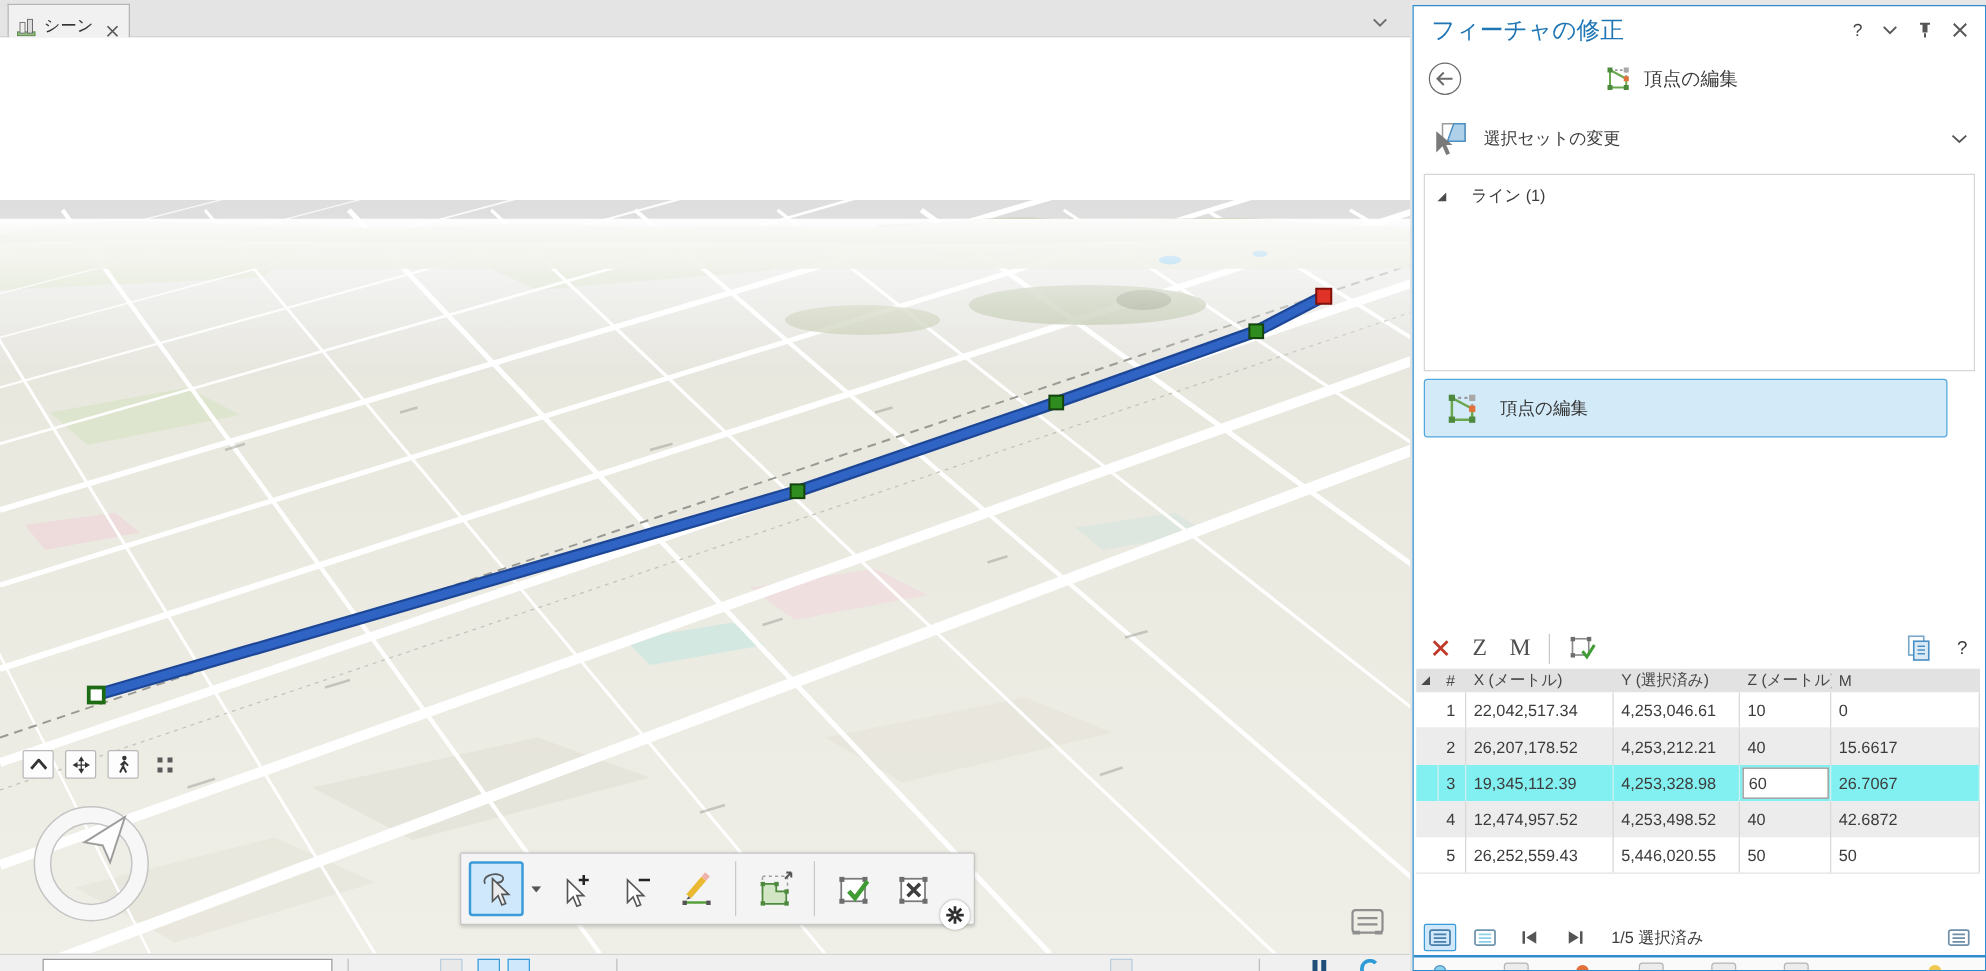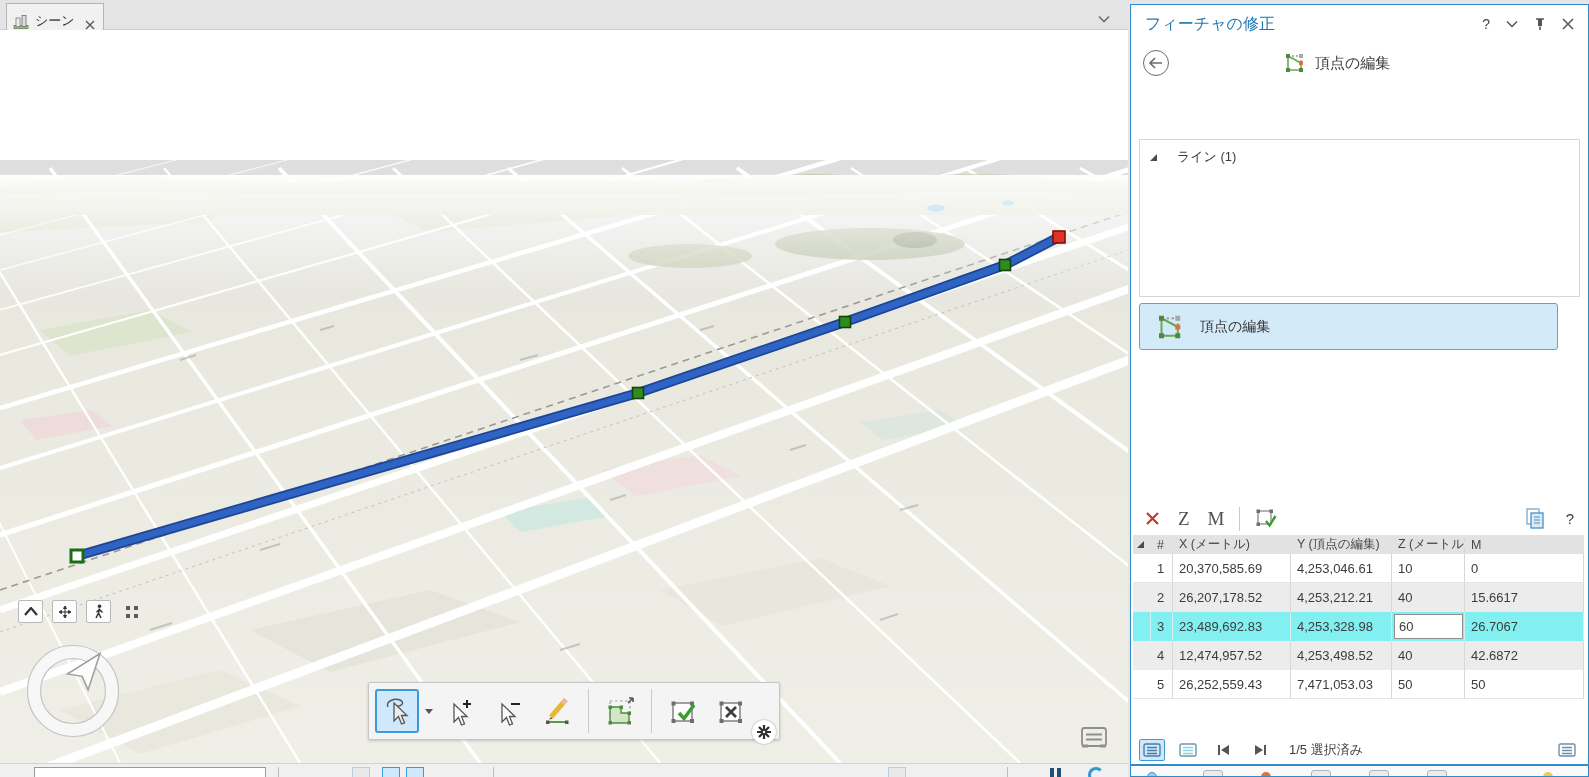--- a/index.html
+++ b/index.html
@@ -45,21 +45,21 @@
   .sliver-btn{position:absolute;top:3px;width:18px;height:16px;border:1px solid #b9cede;background:#e9e9e9;}
   .sliver-btn.blue{background:#cfe8fb;border:1px solid #3b9bd9;}
   .sliver-pause{position:absolute;top:4px;width:12px;height:14px;display:flex;gap:3px;}
   .sliver-pause span{width:4px;height:100%;background:#1f4e79;}
   .sliver-refresh{position:absolute;top:3px;width:16px;height:16px;border:3px solid #2e9bd6;border-right-color:transparent;border-radius:50%;}
 
   
   .pane{position:absolute;left:1130px;top:4px;width:459px;height:773px;background:#fff;
         border:1px solid #2e8bcc;overflow:hidden;}
   .pane-header{position:absolute;left:0;top:0;width:100%;height:38px;display:flex;align-items:center;padding:0 14px;}
-  .pane-title{color:#1f76b4;font-size:16px;}
+  .pane-title{color:#1f76b4;font-size:19px;}
   .pane-hicons{margin-left:auto;display:flex;align-items:center;gap:16px;color:#444;}
   .pane-hicons .glyph{font-size:14px;color:#444;}
 
   .pane-subheader{position:absolute;left:0;top:38px;width:100%;height:40px;display:flex;align-items:center;padding:0 12px;}
   .back-btn{width:26px;height:26px;border:1.4px solid #6b6b6b;border-radius:50%;display:flex;align-items:center;justify-content:center;}
   .subheader-center{position:absolute;left:150px;display:flex;align-items:center;gap:8px;font-size:15px;color:#3c3c3c;}
 
   .section-row{position:absolute;left:0;top:88px;width:100%;height:36px;display:flex;align-items:center;padding:0 14px;gap:12px;font-size:13.5px;color:#3c3c3c;}
   .section-chevron{margin-left:auto;}
 
@@ -419,20 +419,31 @@
           <rect x="4" y="3" width="4" height="4" fill="#4e8a3e"></rect>
             <rect x="4" y="17" width="4" height="4" fill="#4e8a3e"></rect>
           <rect x="17" y="17" width="4" height="4" fill="#4e8a3e"></rect>
             <rect x="17" y="3" width="4" height="4" fill="#a8a8a8"></rect>
           <rect x="17" y="10" width="4" height="4" fill="#e2703a"></rect>
         </svg>
         <span>頂点の編集</span>
       </div>
     </div>
 
+    <div class="section-row">
+      <svg width="30" height="28" viewBox="0 0 30 28">
+        <polygon points="9,2 27,2 27,16 9,16" fill="#fff" stroke="#9a9a9a" stroke-width="1.2"></polygon>
+        <polygon points="18,2 27,2 27,16 13,16" fill="#aed0e8" stroke="#4a90c4" stroke-width="1.2"></polygon>
+        <path d="M4,8 L4,25 L9,20 L12,27 L15,25.8 L12,19 L17,19 Z" fill="#7a7a7a"></path>
+      </svg>
+      <span>選択セットの変更</span>
+      <svg class="section-chevron" width="13" height="8" viewBox="0 0 13 8">
+          <path d="M1,1.5 L6.5,6.5 L12,1.5" fill="none" stroke="#555" stroke-width="1.5"></path>
+        </svg>
+    </div>
 
     <div class="tree-box">
       <div class="tree-parent">
         <span class="tri-expanded"></span>
         <span>ライン (1)</span>
       </div>
     </div>
 
     <div class="active-tool">
       <svg width="34" height="30" viewBox="0 0 24 24">
@@ -473,64 +484,64 @@
       </span>
     </div>
 
     <div class="vtx-table">
       <div class="trow thead">
         <div class="td">
             <span class="tri-expanded" style="border-bottom-color:#4a4a4a"></span>
           </div>
         <div class="td">#</div>
         <div class="td">X (メートル)</div>
-        <div class="td">Y (頂点の編集)</div>
+        <div class="td">Y (選択済み)</div>
         <div class="td">Z (メートル)</div>
         <div class="td">M</div>
       </div>
 
       <div class="trow r-odd">
         <div class="td"></div>
         <div class="td">1</div>
-        <div class="td">20,370,585.69</div>
+        <div class="td">22,042,517.34</div>
         <div class="td">4,253,046.61</div>
         <div class="td">10</div>
         <div class="td">0</div>
       </div>
       <div class="trow r-even">
         <div class="td"></div>
         <div class="td">2</div>
         <div class="td">26,207,178.52</div>
         <div class="td">4,253,212.21</div>
         <div class="td">40</div>
         <div class="td">15.6617</div>
       </div>
       <div class="trow r-sel">
         <div class="td"></div>
         <div class="td">3</div>
-        <div class="td">23,489,692.83</div>
+        <div class="td">19,345,112.39</div>
         <div class="td">4,253,328.98</div>
         <div class="td" style="padding-left:2px">
           <input class="z-input" value="60" style="">
         </div>
         <div class="td">26.7067</div>
       </div>
       <div class="trow r-even">
         <div class="td"></div>
         <div class="td">4</div>
         <div class="td">12,474,957.52</div>
         <div class="td">4,253,498.52</div>
         <div class="td">40</div>
         <div class="td">42.6872</div>
       </div>
       <div class="trow r-odd">
         <div class="td"></div>
         <div class="td">5</div>
         <div class="td">26,252,559.43</div>
-        <div class="td">7,471,053.03</div>
+        <div class="td">5,446,020.55</div>
         <div class="td">50</div>
         <div class="td">50</div>
       </div>
     </div>
 
     <div class="vtx-nav">
       <span class="nav-ic active">
         <svg width="18" height="14" viewBox="0 0 18 14">
             <rect x="1" y="1" width="16" height="12" rx="1.5" fill="none" stroke="#4a7ea6" stroke-width="1.4"></rect>
             <path d="M4,4.5 H14 M4,7.5 H14 M4,10.5 H14" stroke="#4a7ea6" stroke-width="1.5"></path>

